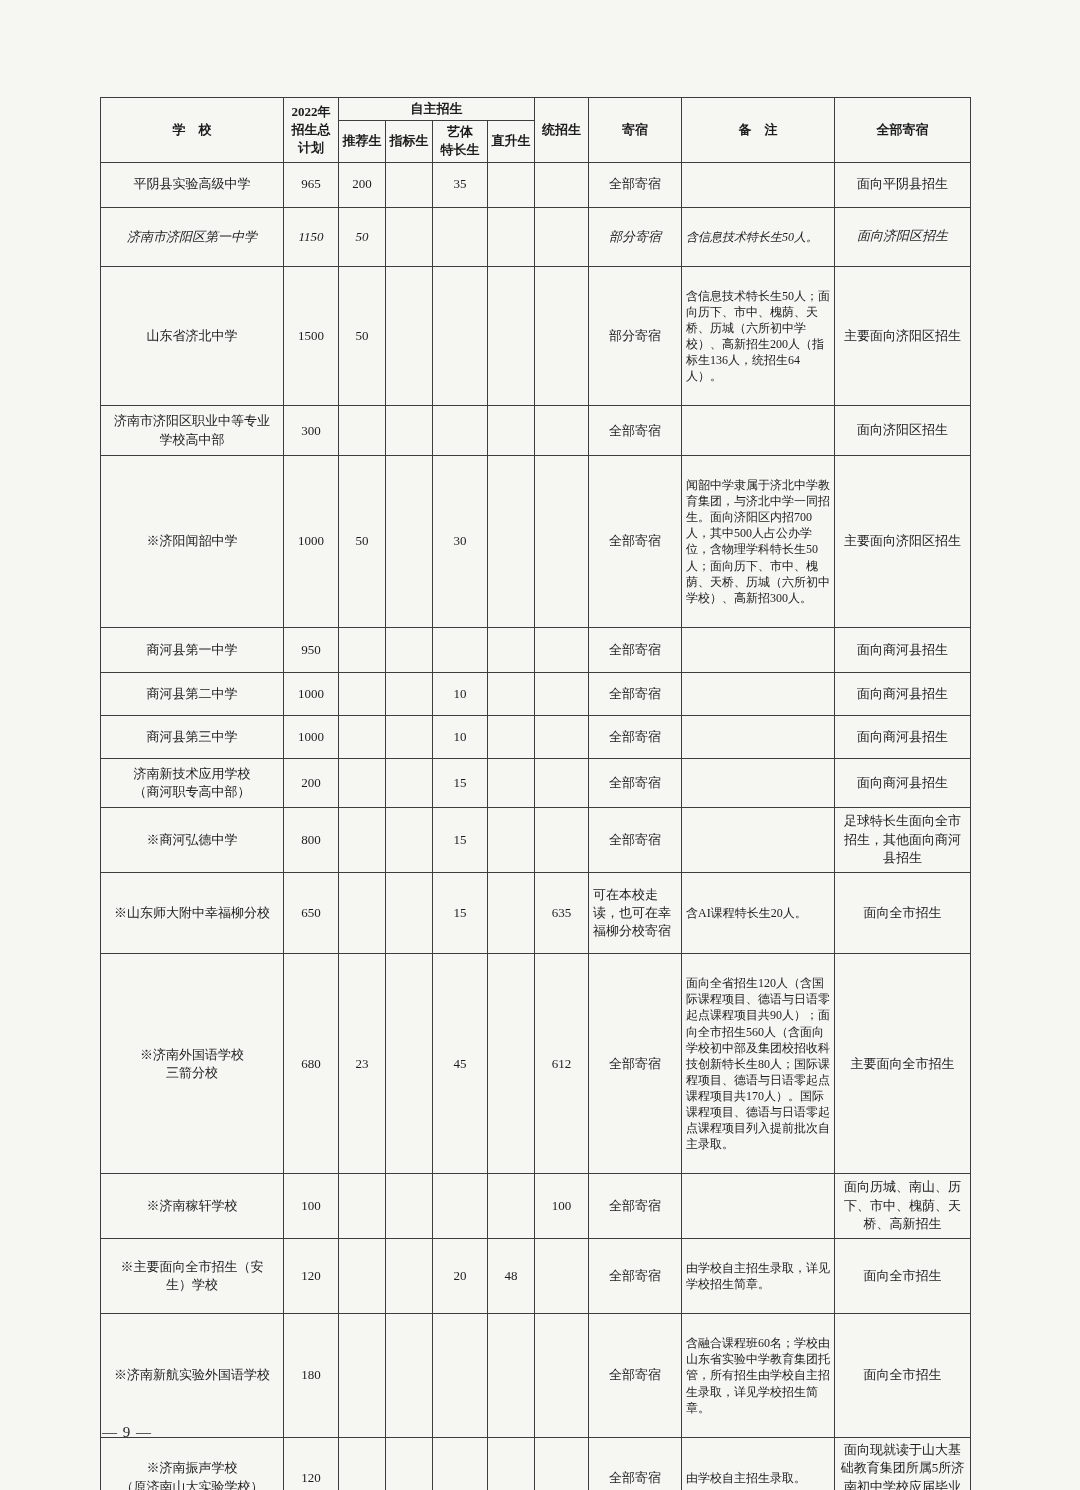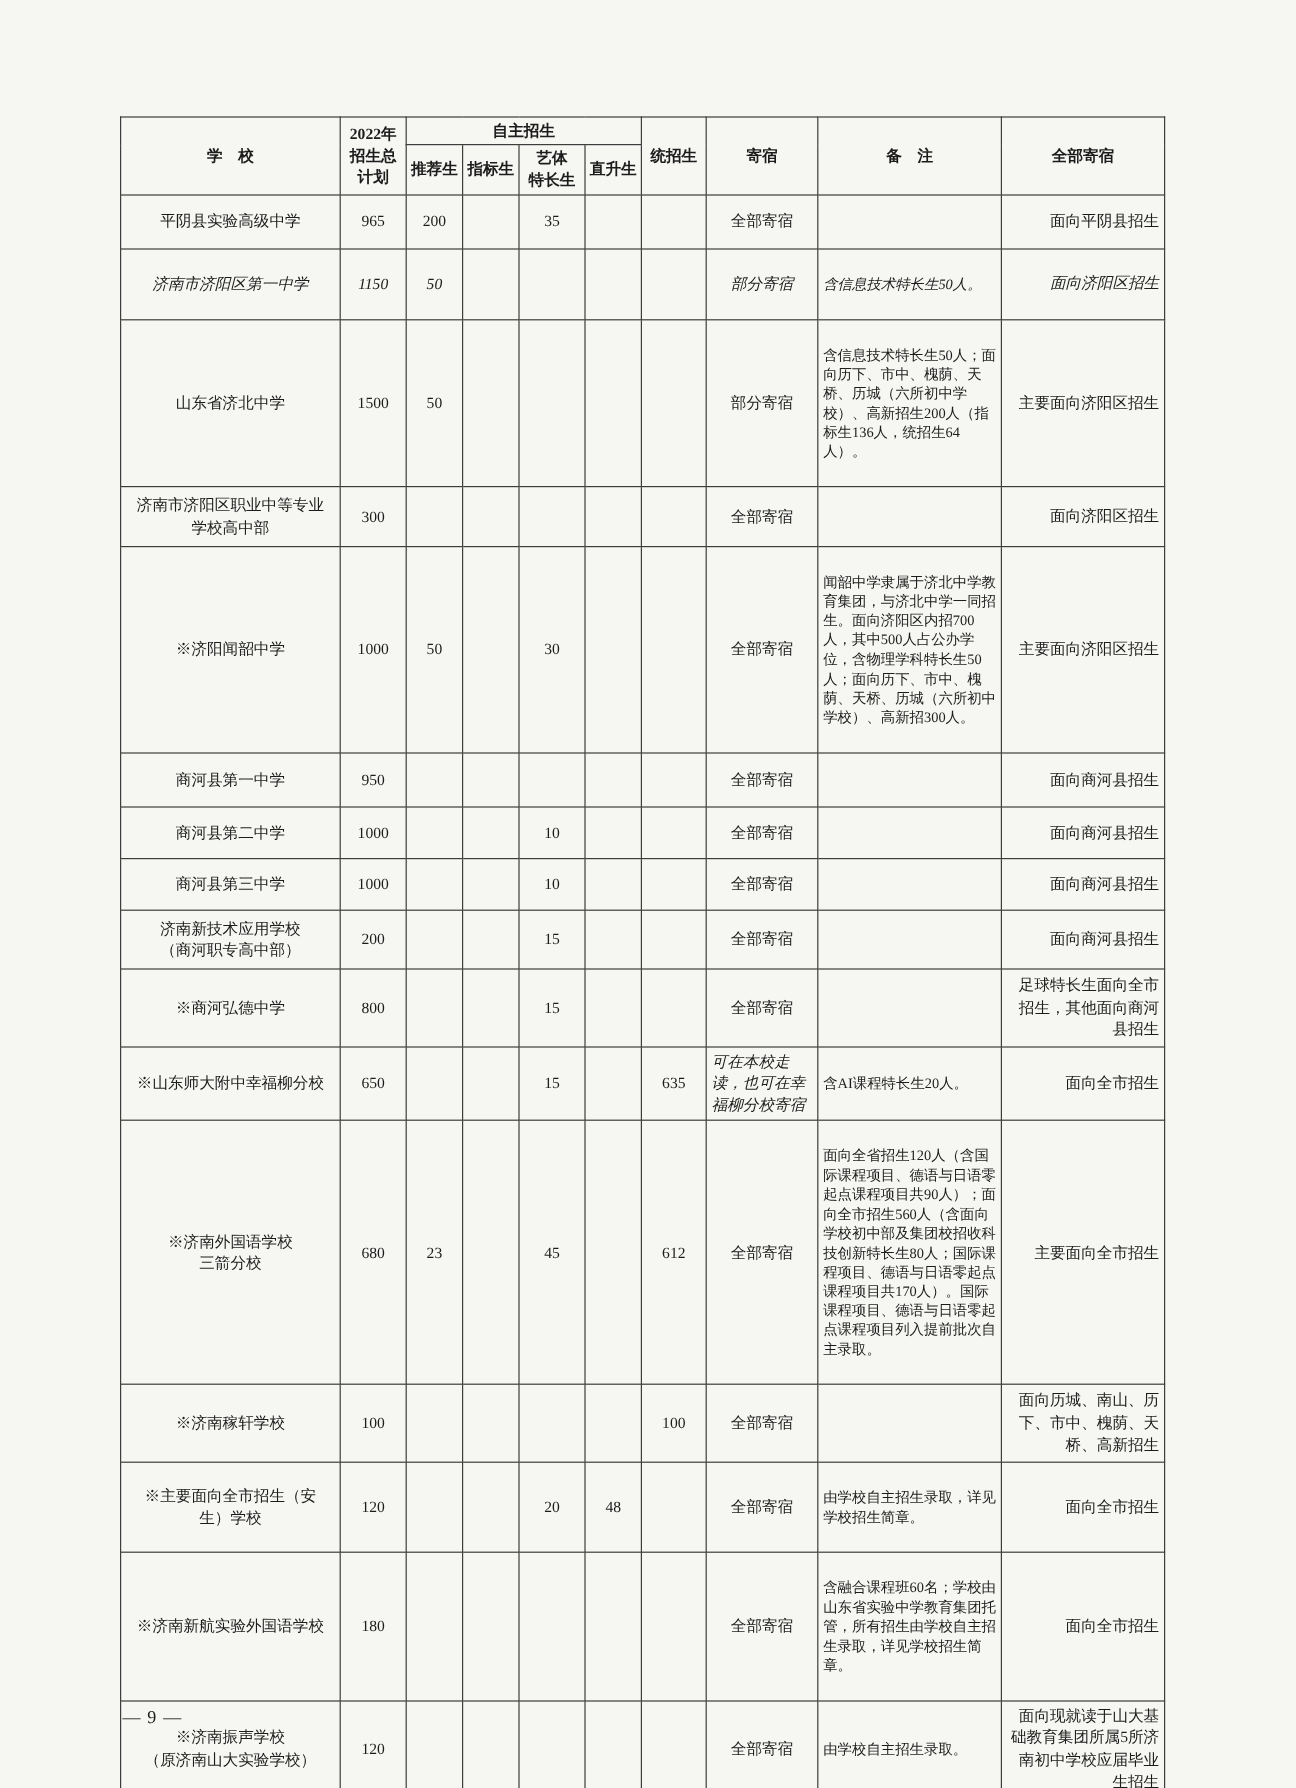--- a/index.html
+++ b/index.html
@@ -40,25 +40,25 @@
     white-space: pre-line;
   }
   td.school { white-space: pre-line; }
   td.remarks {
     text-align: left;
     font-size: 12px;
     line-height: 1.34;
     padding: 21px 4px;
   }
   td.scope {
-    text-align: right;
+    text-align: center;
     padding: 3px 4px;
     line-height: 1.42;
   }
-  td.boarding.left { text-align: left; padding: 3px 4px; font-style: italic; }
+  td.boarding.left { text-align: left; padding: 13px 4px; }
   .page-number {
     position: absolute;
     left: 102px;
     top: 1424px;
     font-size: 15px;
     letter-spacing: 1px;
   }
 </style>
 </head>
 <body>

